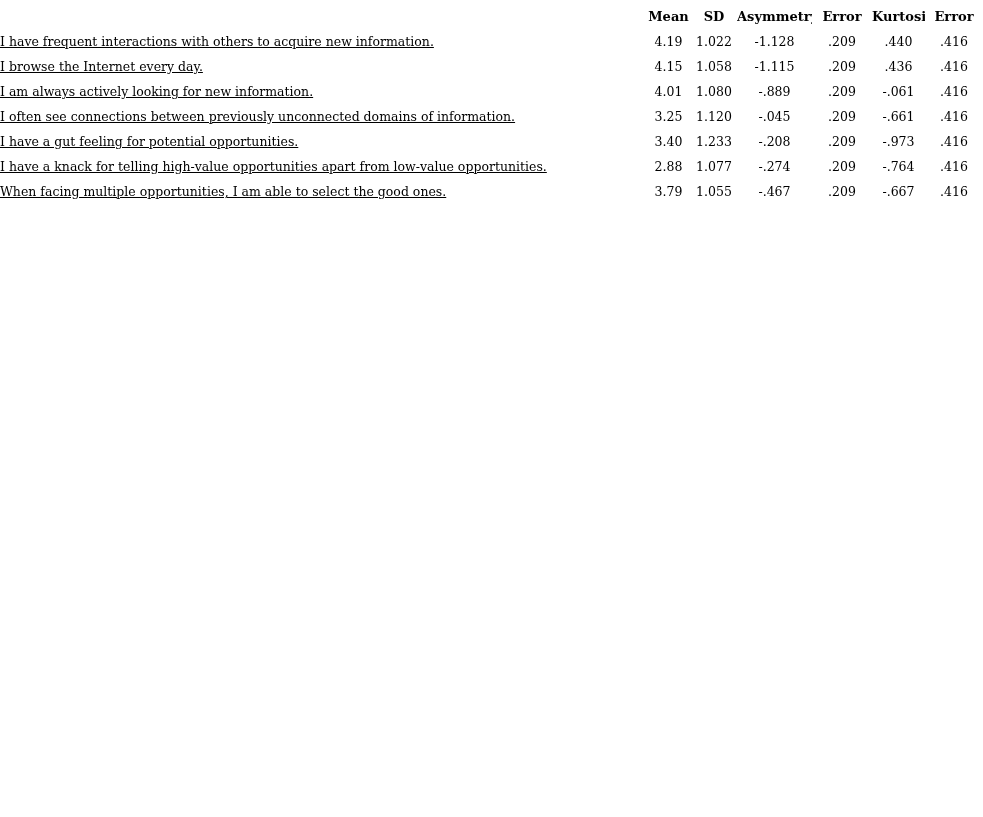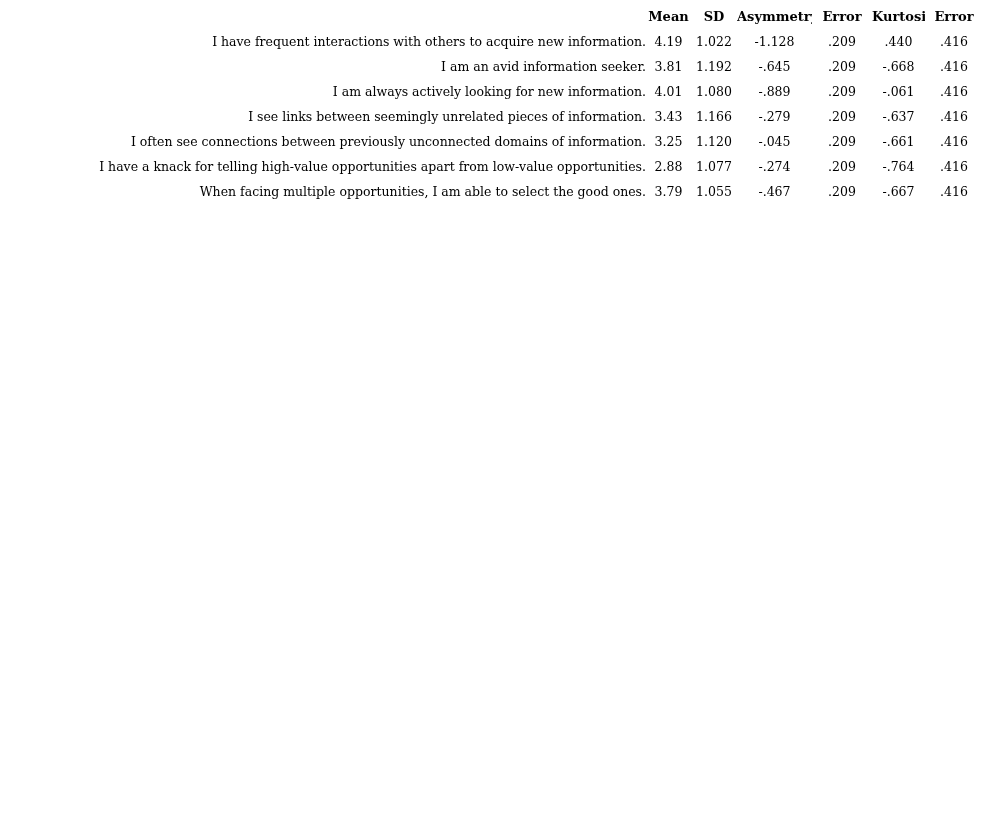--- a/index.html
+++ b/index.html
@@ -41,22 +41,23 @@
   }
   table.stats th {
     font-weight: bold;
     font-size: 13px;
     text-align: center;
   }
   table.stats th.col-item {
     text-align: left;
   }
   td.col-item {
-    text-align: right;
+    text-align: left;
     padding-left: 8px;
+    text-decoration: underline;
   }
   td.col-num, th.col-num {
     text-align: center;
   }
 </style>
 </head>
 <body>
 
 <div class="page">
   <table class="stats">
@@ -84,53 +85,53 @@
         <tr>
           <td class="col-item">I have frequent interactions with others to acquire new information.</td>
           <td class="col-num">4.19</td>
           <td class="col-num">1.022</td>
           <td class="col-num">-1.128</td>
           <td class="col-num">.209</td>
           <td class="col-num">.440</td>
           <td class="col-num">.416</td>
         </tr>
         <tr>
-          <td class="col-item">I am an avid information seeker.</td>
-          <td class="col-num">3.81</td>
-          <td class="col-num">1.192</td>
-          <td class="col-num">-.645</td>
+          <td class="col-item">I browse the Internet every day.</td>
+          <td class="col-num">4.15</td>
+          <td class="col-num">1.058</td>
+          <td class="col-num">-1.115</td>
           <td class="col-num">.209</td>
-          <td class="col-num">-.668</td>
+          <td class="col-num">.436</td>
           <td class="col-num">.416</td>
         </tr>
         <tr>
           <td class="col-item">I am always actively looking for new information.</td>
           <td class="col-num">4.01</td>
           <td class="col-num">1.080</td>
           <td class="col-num">-.889</td>
           <td class="col-num">.209</td>
           <td class="col-num">-.061</td>
           <td class="col-num">.416</td>
         </tr>
         <tr>
-          <td class="col-item">I see links between seemingly unrelated pieces of information.</td>
-          <td class="col-num">3.43</td>
-          <td class="col-num">1.166</td>
-          <td class="col-num">-.279</td>
-          <td class="col-num">.209</td>
-          <td class="col-num">-.637</td>
-          <td class="col-num">.416</td>
-        </tr>
-        <tr>
           <td class="col-item">I often see connections between previously unconnected domains of information.</td>
           <td class="col-num">3.25</td>
           <td class="col-num">1.120</td>
           <td class="col-num">-.045</td>
           <td class="col-num">.209</td>
           <td class="col-num">-.661</td>
+          <td class="col-num">.416</td>
+        </tr>
+        <tr>
+          <td class="col-item">I have a gut feeling for potential opportunities.</td>
+          <td class="col-num">3.40</td>
+          <td class="col-num">1.233</td>
+          <td class="col-num">-.208</td>
+          <td class="col-num">.209</td>
+          <td class="col-num">-.973</td>
           <td class="col-num">.416</td>
         </tr>
         <tr>
           <td class="col-item">I have a knack for telling high-value opportunities apart from low-value opportunities.</td>
           <td class="col-num">2.88</td>
           <td class="col-num">1.077</td>
           <td class="col-num">-.274</td>
           <td class="col-num">.209</td>
           <td class="col-num">-.764</td>
           <td class="col-num">.416</td>

